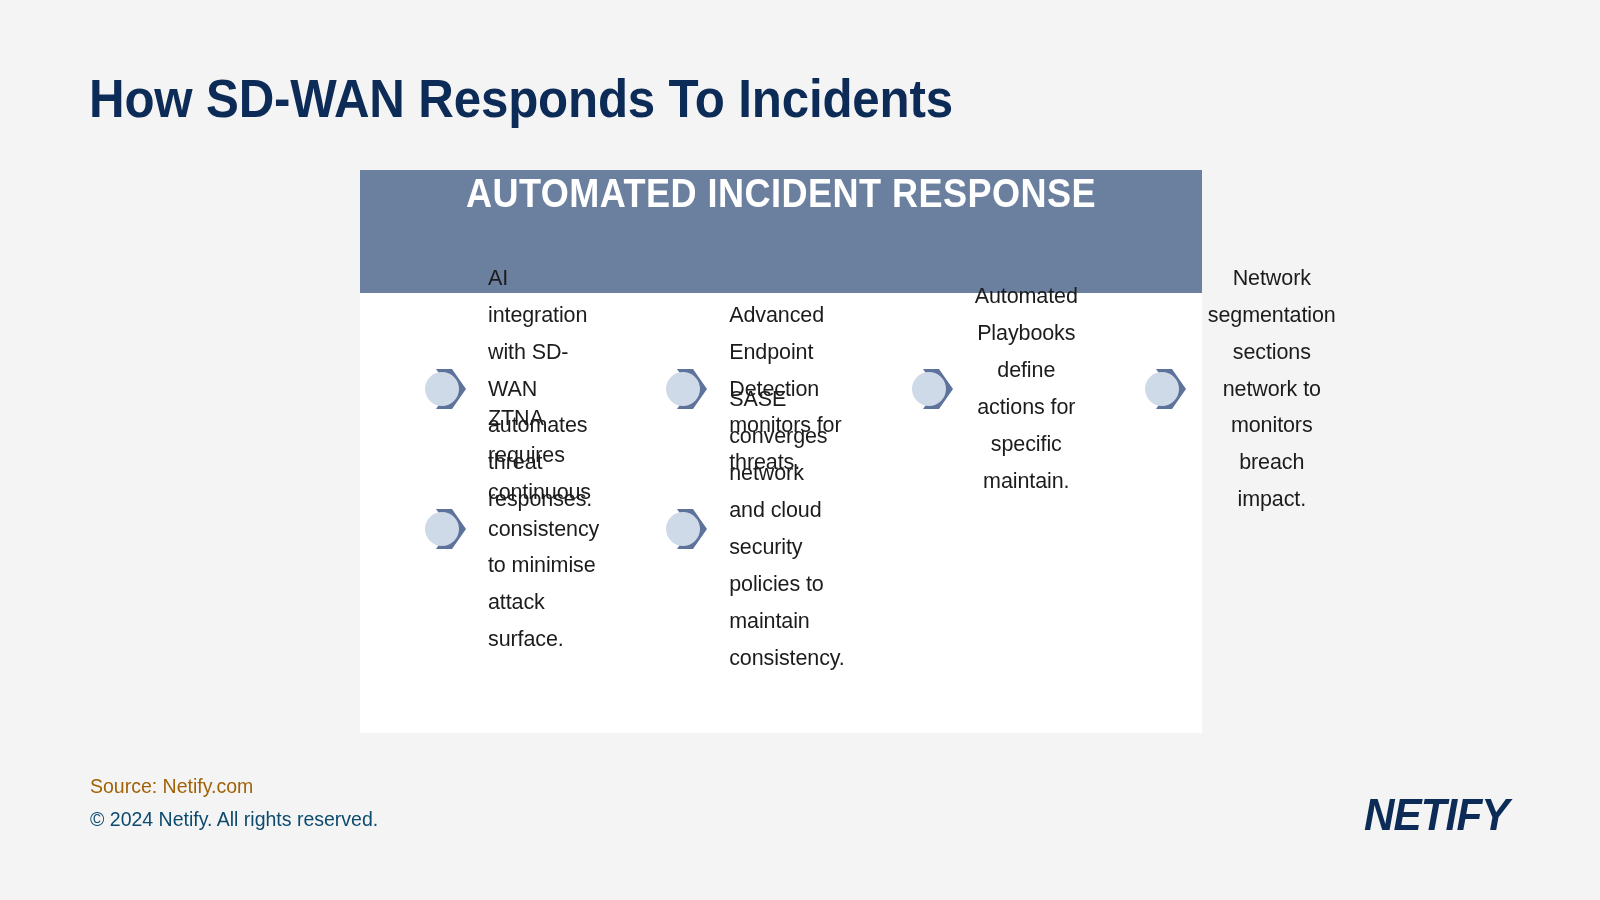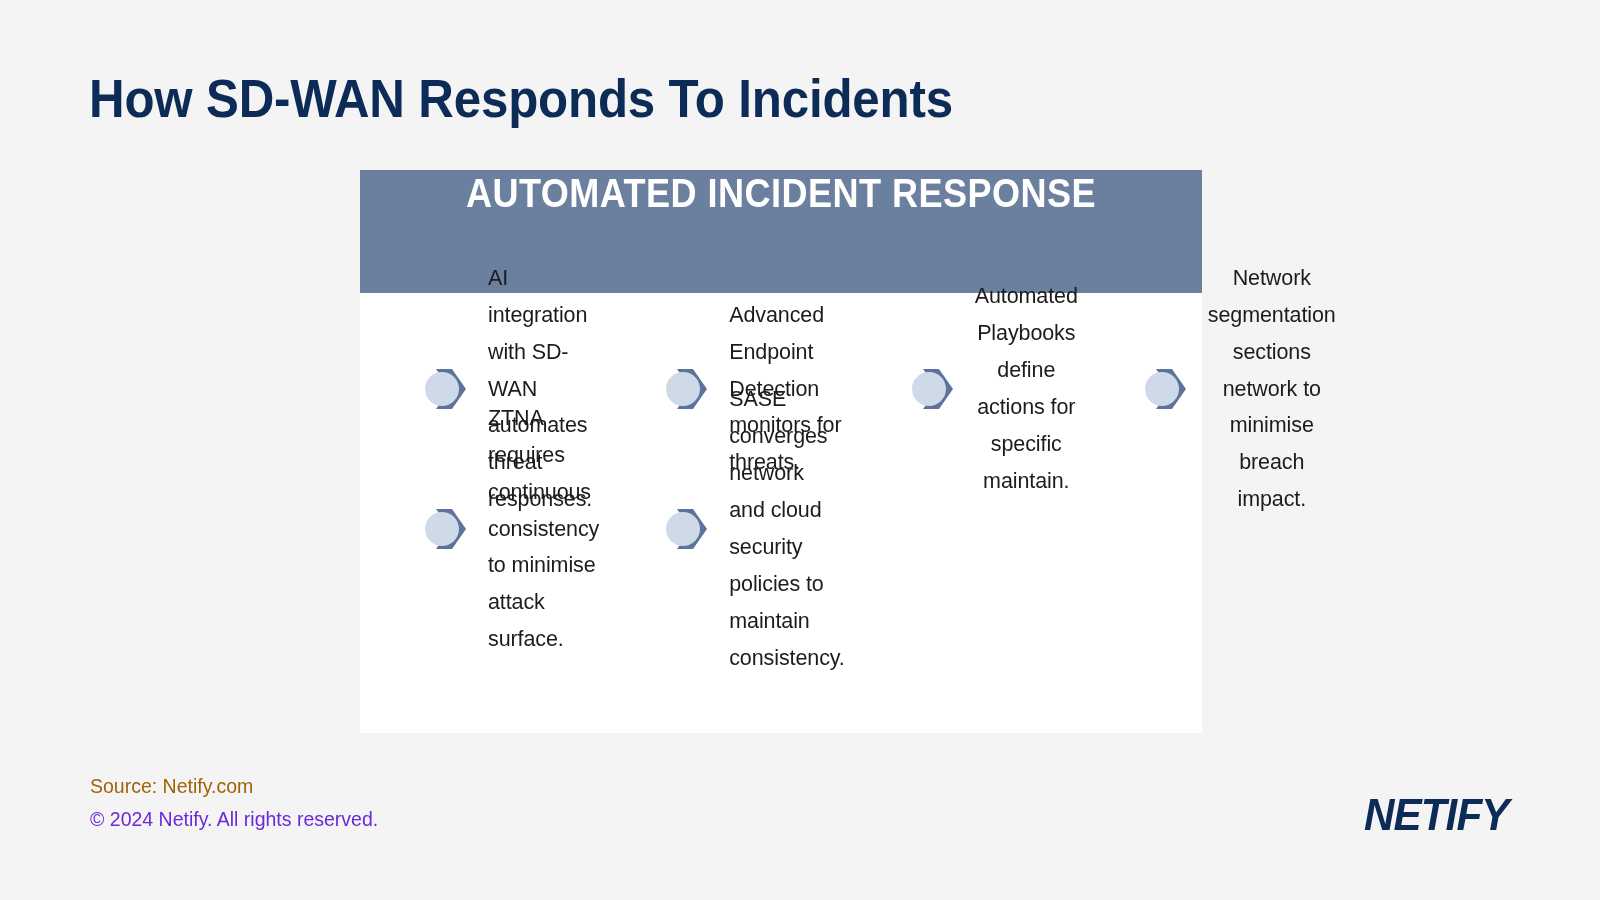--- a/index.html
+++ b/index.html
@@ -102,21 +102,21 @@
     top: 775px;
     font-size: 19.5px;
     color: #a16207;
     font-family: "Liberation Sans", sans-serif;
   }
   .footer-copyright {
     position: absolute;
     left: 90px;
     top: 808px;
     font-size: 19.5px;
-    color: #6d28d9;
+    color: #0c4a6e;
     font-family: "Liberation Sans", sans-serif;
   }
   .brand-logo {
     position: absolute;
     right: 92px;
     top: 790px;
     font-family: "Liberation Sans", sans-serif;
     font-size: 44px;
     font-weight: bold;
     font-style: italic;
@@ -169,21 +169,21 @@
       <span class="item-text">Automated Playbooks define actions for specific maintain.</span>
     </div>
 
     <div class="item col-right center">
       <span class="item-icon">
         <svg viewBox="0 0 52 52" xmlns="http://www.w3.org/2000/svg">
           <path d="M16 6 H32 L46 26 L32 46 H16 L30 26 Z" fill="#5e739b"></path>
           <circle cx="22" cy="26" r="17" fill="#cfdae8"></circle>
         </svg>
       </span>
-      <span class="item-text">Network segmentation sections network to minimise breach impact.</span>
+      <span class="item-text">Network segmentation sections network to monitors breach impact.</span>
     </div>
 
     <div class="item">
       <span class="item-icon">
         <svg viewBox="0 0 52 52" xmlns="http://www.w3.org/2000/svg">
           <path d="M16 6 H32 L46 26 L32 46 H16 L30 26 Z" fill="#5e739b"></path>
           <circle cx="22" cy="26" r="17" fill="#cfdae8"></circle>
         </svg>
       </span>
       <span class="item-text">ZTNA requires continuous consistency to minimise attack surface.</span>

